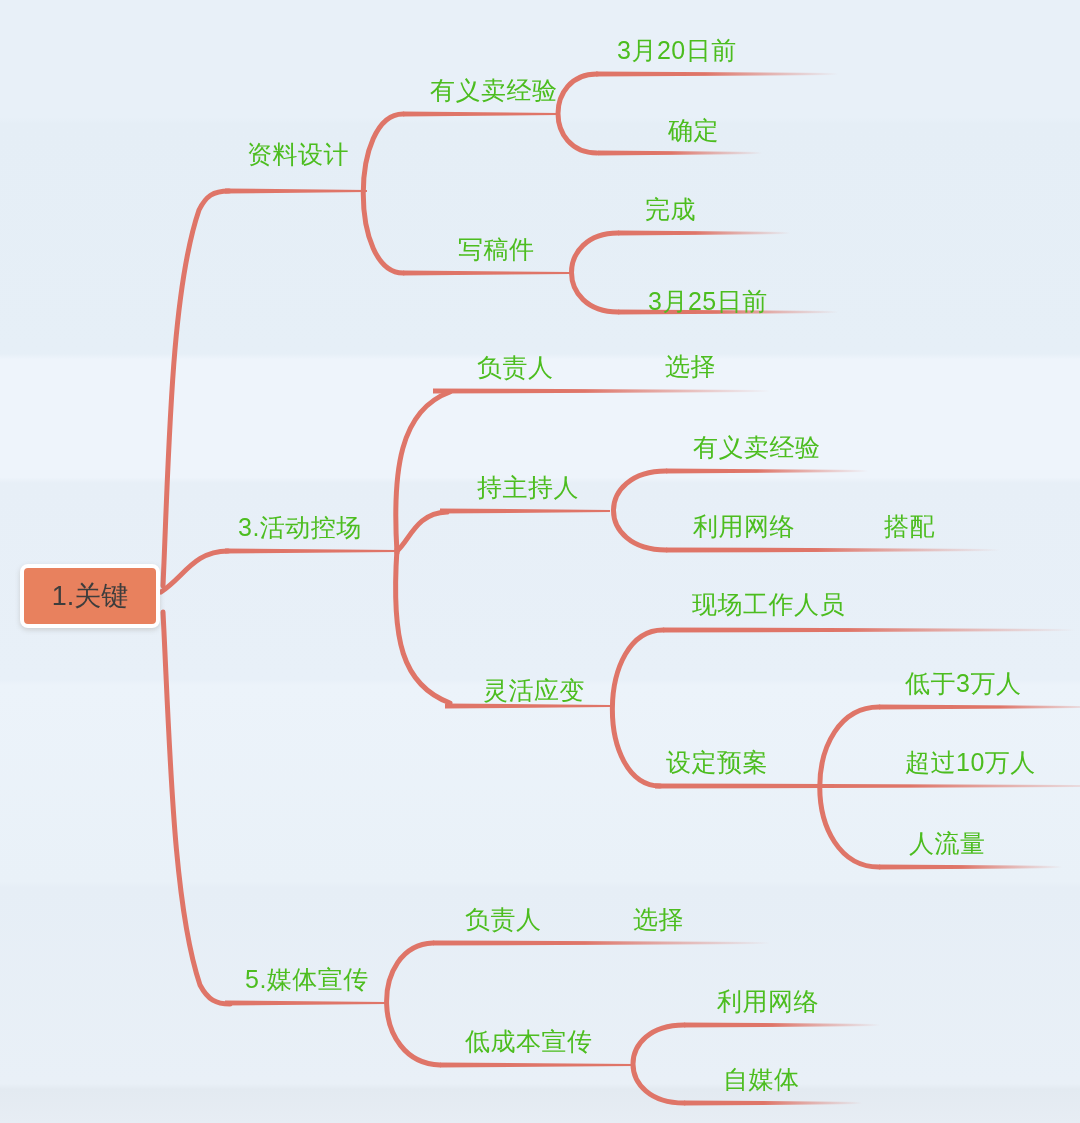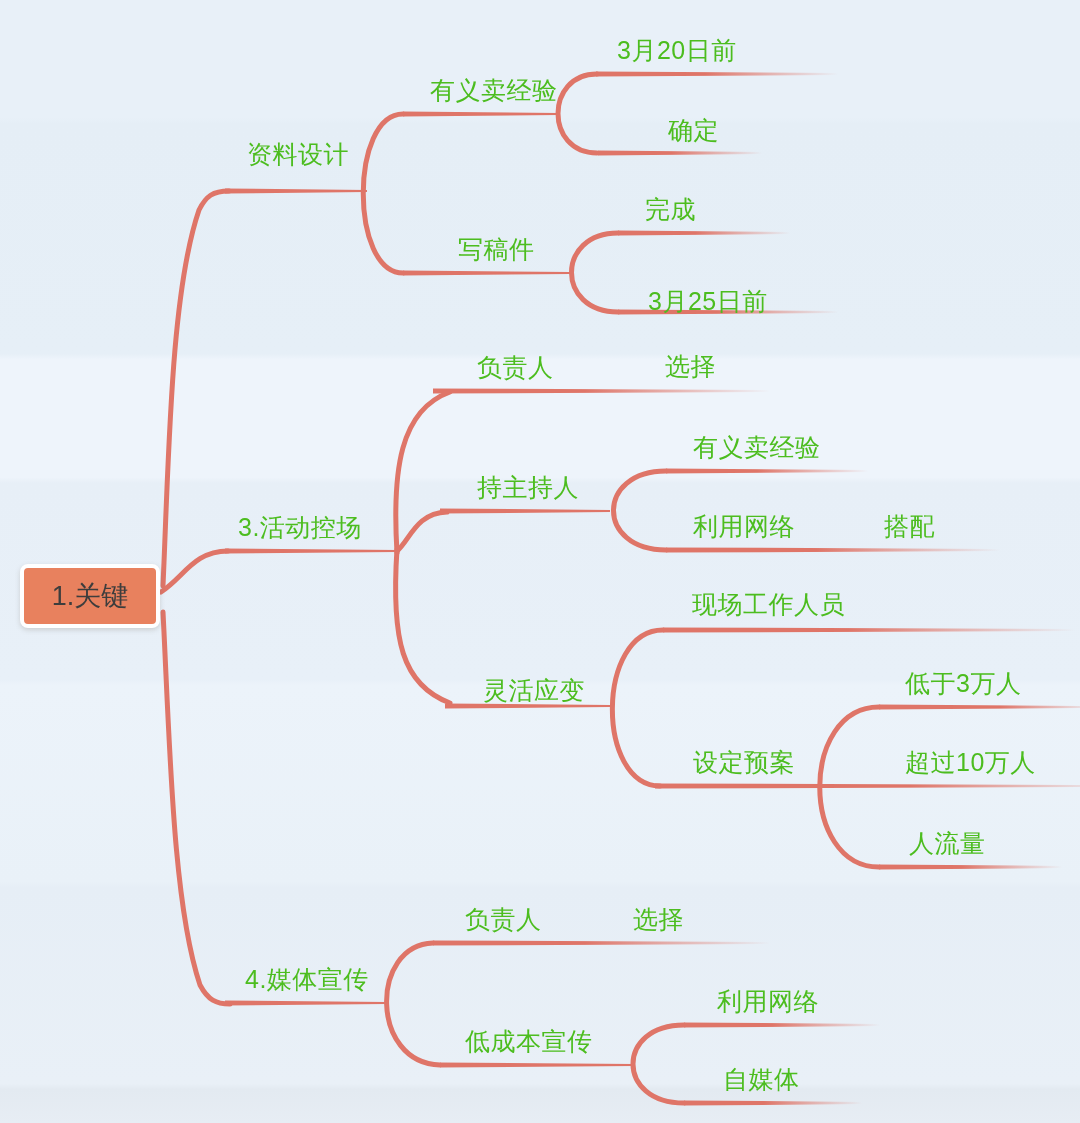--- a/index.html
+++ b/index.html
@@ -94,38 +94,38 @@
       <path fill="#df7568" d="M440 1062.4 L634 1064 L634 1066 L440 1067.6 Z"></path>
       <path fill="url(#gFade)" d="M684 1022.4 L880 1024 L880 1026 L684 1027.6 Z"></path>
       <path fill="url(#gFade)" d="M684 1100.4 L862 1102 L862 1104 L684 1105.6 Z"></path>
     </g>
   </svg>
 
   <div class="root-node">1.关键</div>
 
   <div class="label" style="left:247px;top:140px">资料设计</div>
   <div class="label" style="left:238px;top:513px">3.活动控场</div>
-  <div class="label" style="left:245px;top:965px">4.媒体宣传</div>
+  <div class="label" style="left:245px;top:965px">5.媒体宣传</div>
 
   <div class="label" style="left:430px;top:76px">有义卖经验</div>
   <div class="label" style="left:617px;top:36px">3月20日前</div>
   <div class="label" style="left:668px;top:116px">确定</div>
   <div class="label" style="left:458px;top:235px">写稿件</div>
   <div class="label" style="left:645px;top:195px">完成</div>
   <div class="label" style="left:648px;top:287px">3月25日前</div>
 
   <div class="label" style="left:477px;top:353px">负责人</div>
   <div class="label" style="left:665px;top:352px">选择</div>
   <div class="label" style="left:477px;top:473px">持主持人</div>
   <div class="label" style="left:693px;top:433px">有义卖经验</div>
   <div class="label" style="left:693px;top:512px">利用网络</div>
   <div class="label" style="left:884px;top:512px">搭配</div>
   <div class="label" style="left:483px;top:676px">灵活应变</div>
   <div class="label" style="left:692px;top:590px">现场工作人员</div>
-  <div class="label" style="left:693px;top:748px">设定预案</div>
+  <div class="label" style="left:666px;top:748px">设定预案</div>
   <div class="label" style="left:905px;top:669px">低于3万人</div>
   <div class="label" style="left:905px;top:748px">超过10万人</div>
   <div class="label" style="left:909px;top:829px">人流量</div>
 
   <div class="label" style="left:465px;top:905px">负责人</div>
   <div class="label" style="left:633px;top:905px">选择</div>
   <div class="label" style="left:465px;top:1027px">低成本宣传</div>
   <div class="label" style="left:717px;top:987px">利用网络</div>
   <div class="label" style="left:723px;top:1065px">自媒体</div>
 

